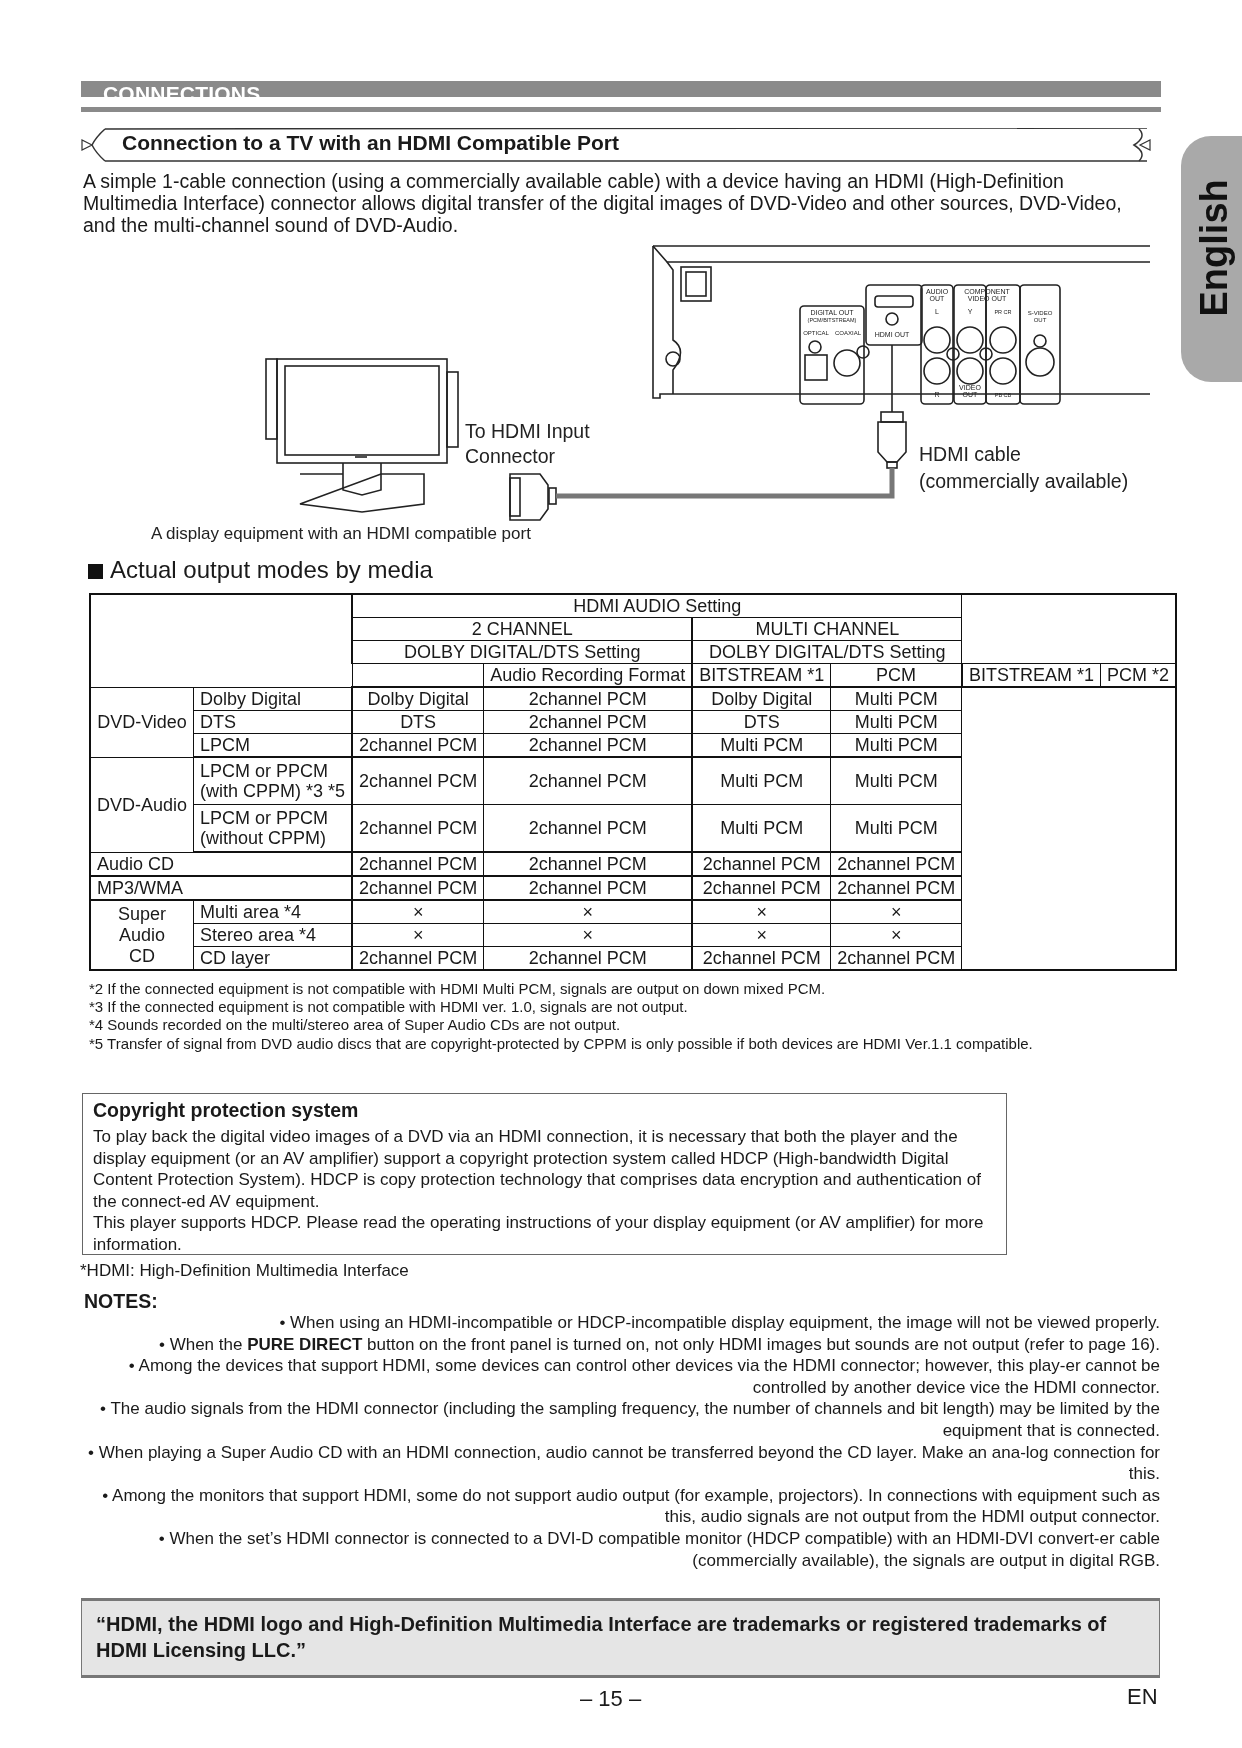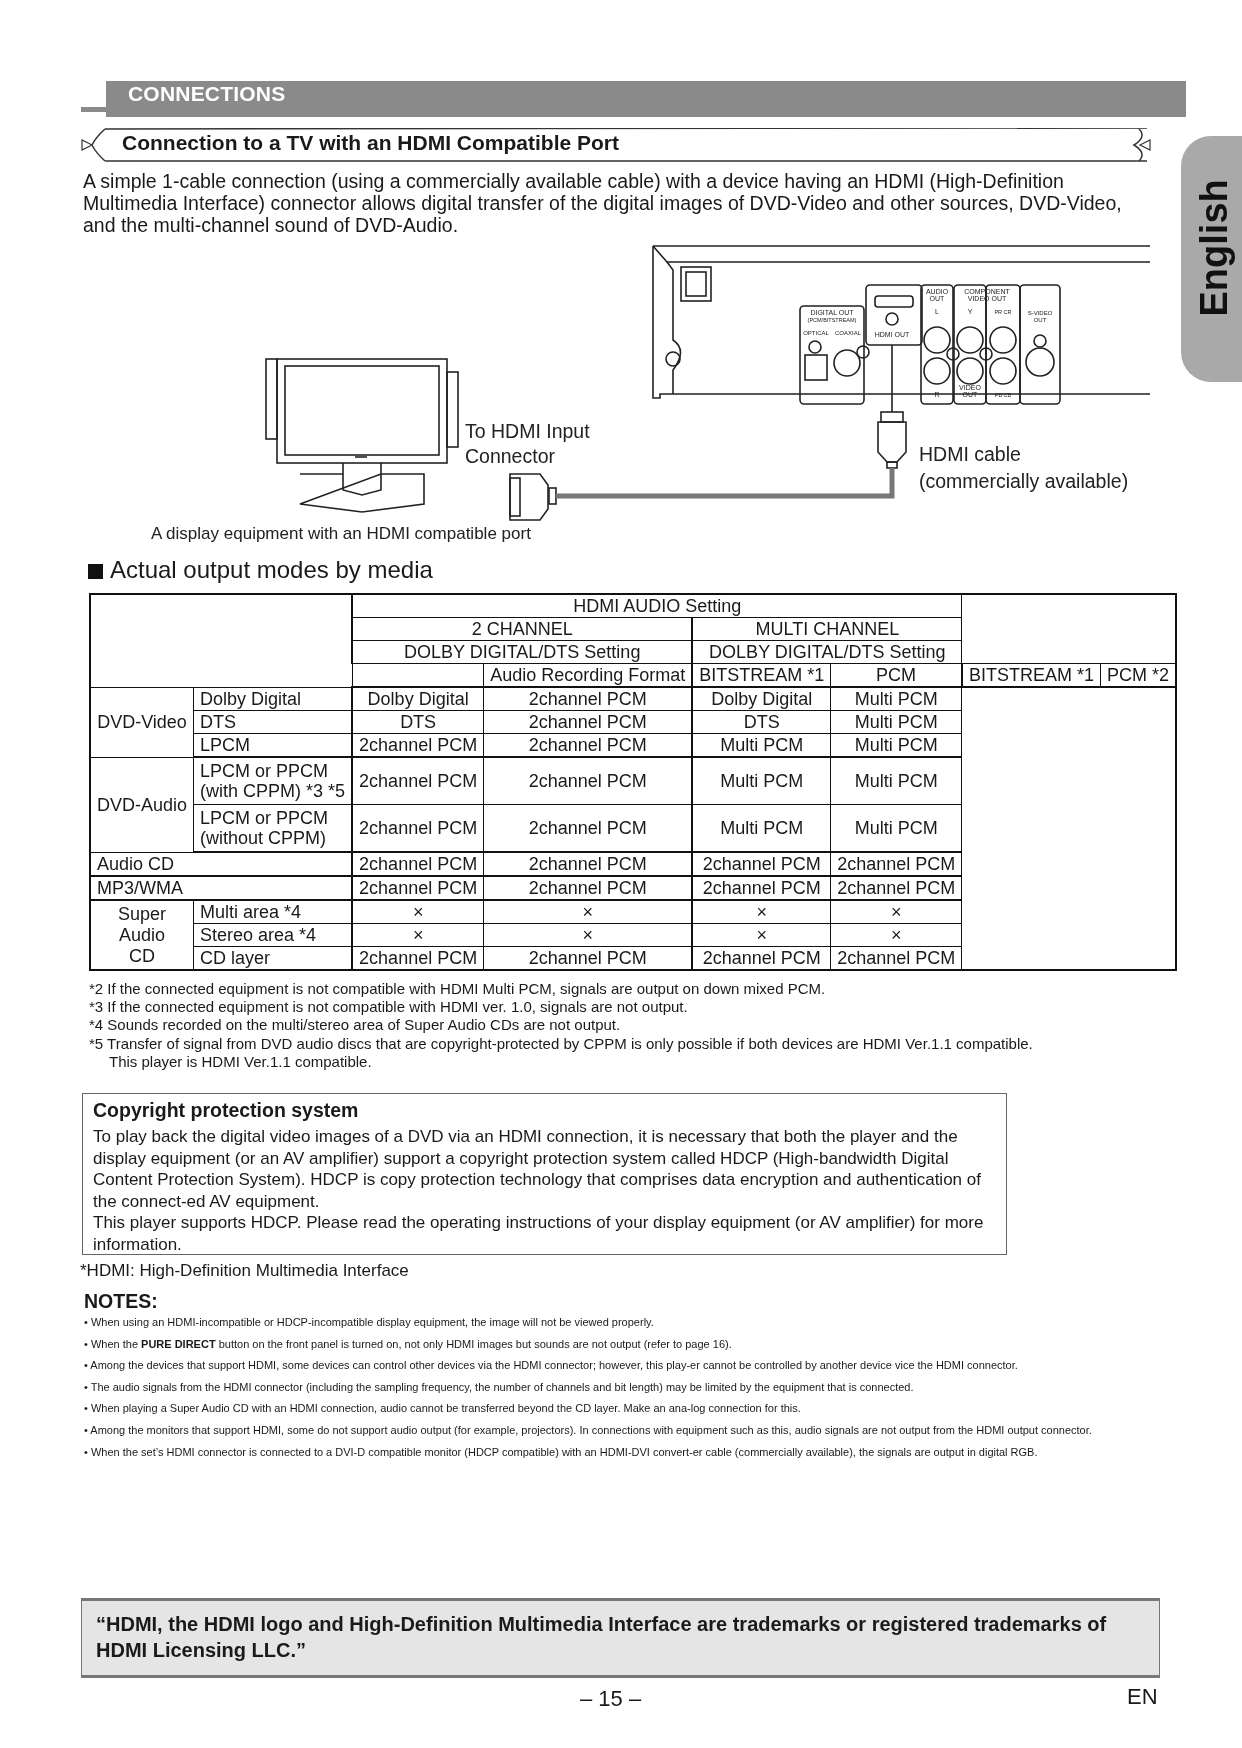--- a/index.html
+++ b/index.html
@@ -1,21 +1,21 @@
 <!DOCTYPE html>
 <html><head>
 <meta charset="utf-8">
 <style>
   html, body { margin:0; padding:0; background:#ffffff; }
   body { width:1242px; height:1748px; position:relative; overflow:hidden;
          font-family:"Liberation Sans", sans-serif; color:#1a1a1a; }
   .abs { position:absolute; }
 
   
-  .section-bar { left:81px; top:81px; width:1080px; height:36px; background:#8a8a8a;margin-left:25px; }
+  .section-bar { left:81px; top:81px; width:1080px; height:16px; background:#8a8a8a; }
   .section-bar span { position:absolute; left:22px; top:1px; color:#fff; font-weight:bold; font-size:21px; letter-spacing:0.2px; }
   .section-rule { left:81px; top:107px; width:1080px; height:5px; background:#8a8a8a; }
 
   
   .title-banner { left:80px; top:128px; width:1075px; height:34px; }
   .title-text { left:122px; top:131px; font-size:21px; font-weight:bold; }
 
   .intro { left:83px; top:170px; width:1070px; font-size:19.5px; line-height:22px; }
 
   
@@ -41,21 +41,21 @@
 
   .footnotes { left:89px; top:980px; width:1100px; font-size:15px; line-height:18.2px; }
   .footnotes div.indent { padding-left:20px; }
 
   .copyright-box { left:82px; top:1093px; width:925px; height:162px; border:1.5px solid #666; box-sizing:border-box; padding:4px 10px; }
   .copyright-box .h { font-weight:bold; font-size:19.5px; line-height:24px; margin-bottom:4px; }
   .copyright-box .b { font-size:17px; line-height:21.6px; }
 
   .hdmi-note { left:80px; top:1261px; font-size:17px; }
   .notes-head { left:84px; top:1290px; font-weight:bold; font-size:19.5px; }
-  .notes { left:80px; top:1312px; width:1080px; font-size:11px; line-height:21.6px; }
+  .notes { left:80px; top:1312px; width:1080px; font-size:17px; line-height:21.6px;text-align:right; }
   .notes .item { padding-left:16px; text-indent:-12px; }
 
   .tm-box { left:81px; top:1598px; width:1079px; height:80px; background:#e5e5e5;
             border-top:3px solid #777; border-bottom:3px solid #777; border-left:1px solid #777; border-right:1px solid #777; box-sizing:border-box;
             padding:10px 14px; font-weight:bold; font-size:20px; line-height:26px; }
 
   .pagenum { left:580px; top:1686px; font-size:22px; }
   .en { left:1127px; top:1684px; font-size:22px; }
 </style>
 </head>
@@ -288,21 +288,20 @@
     <td>2channel PCM</td>
   </tr>
 </tbody>
   </table>
 
 <div class="abs footnotes">
   <div>*2 If the connected equipment is not compatible with HDMI Multi PCM, signals are output on down mixed PCM.</div>
   <div>*3 If the connected equipment is not compatible with HDMI ver. 1.0, signals are not output.</div>
   <div>*4 Sounds recorded on the multi/stereo area of Super Audio CDs are not output.</div>
   <div>*5 Transfer of signal from DVD audio discs that are copyright-protected by CPPM is only possible if both devices are HDMI Ver.1.1 compatible.</div>
-  <div class="indent">This player is HDMI Ver.1.1 compatible.</div>
 </div>
 
 <div class="abs copyright-box">
   <div class="h">Copyright protection system</div>
   <div class="b">To play back the digital video images of a DVD via an HDMI connection, it is necessary that both the player and the display equipment (or an AV amplifier) support a copyright protection system called HDCP (High-bandwidth Digital Content Protection System). HDCP is copy protection technology that comprises data encryption and authentication of the connect-ed AV equipment.</div>
   <div class="b">This player supports HDCP. Please read the operating instructions of your display equipment (or AV amplifier) for more information.</div>
 </div>
 
 <div class="abs hdmi-note">*HDMI: High-Definition Multimedia Interface</div>
 

